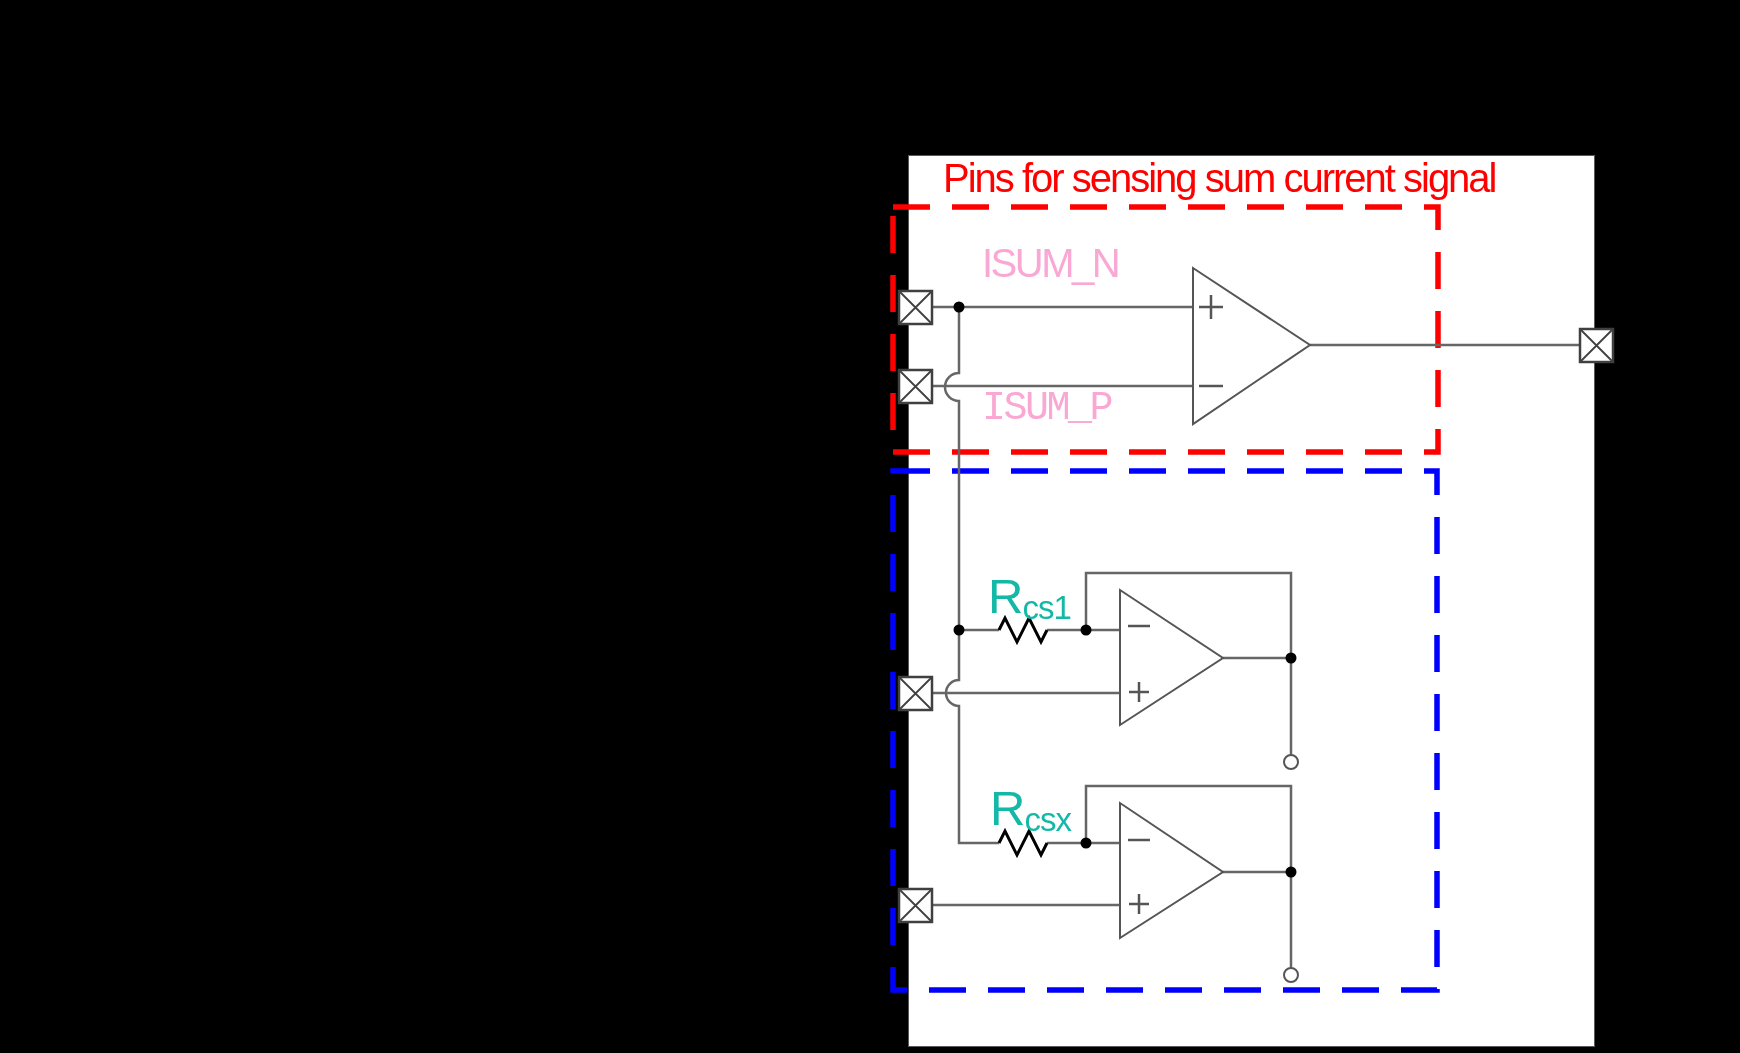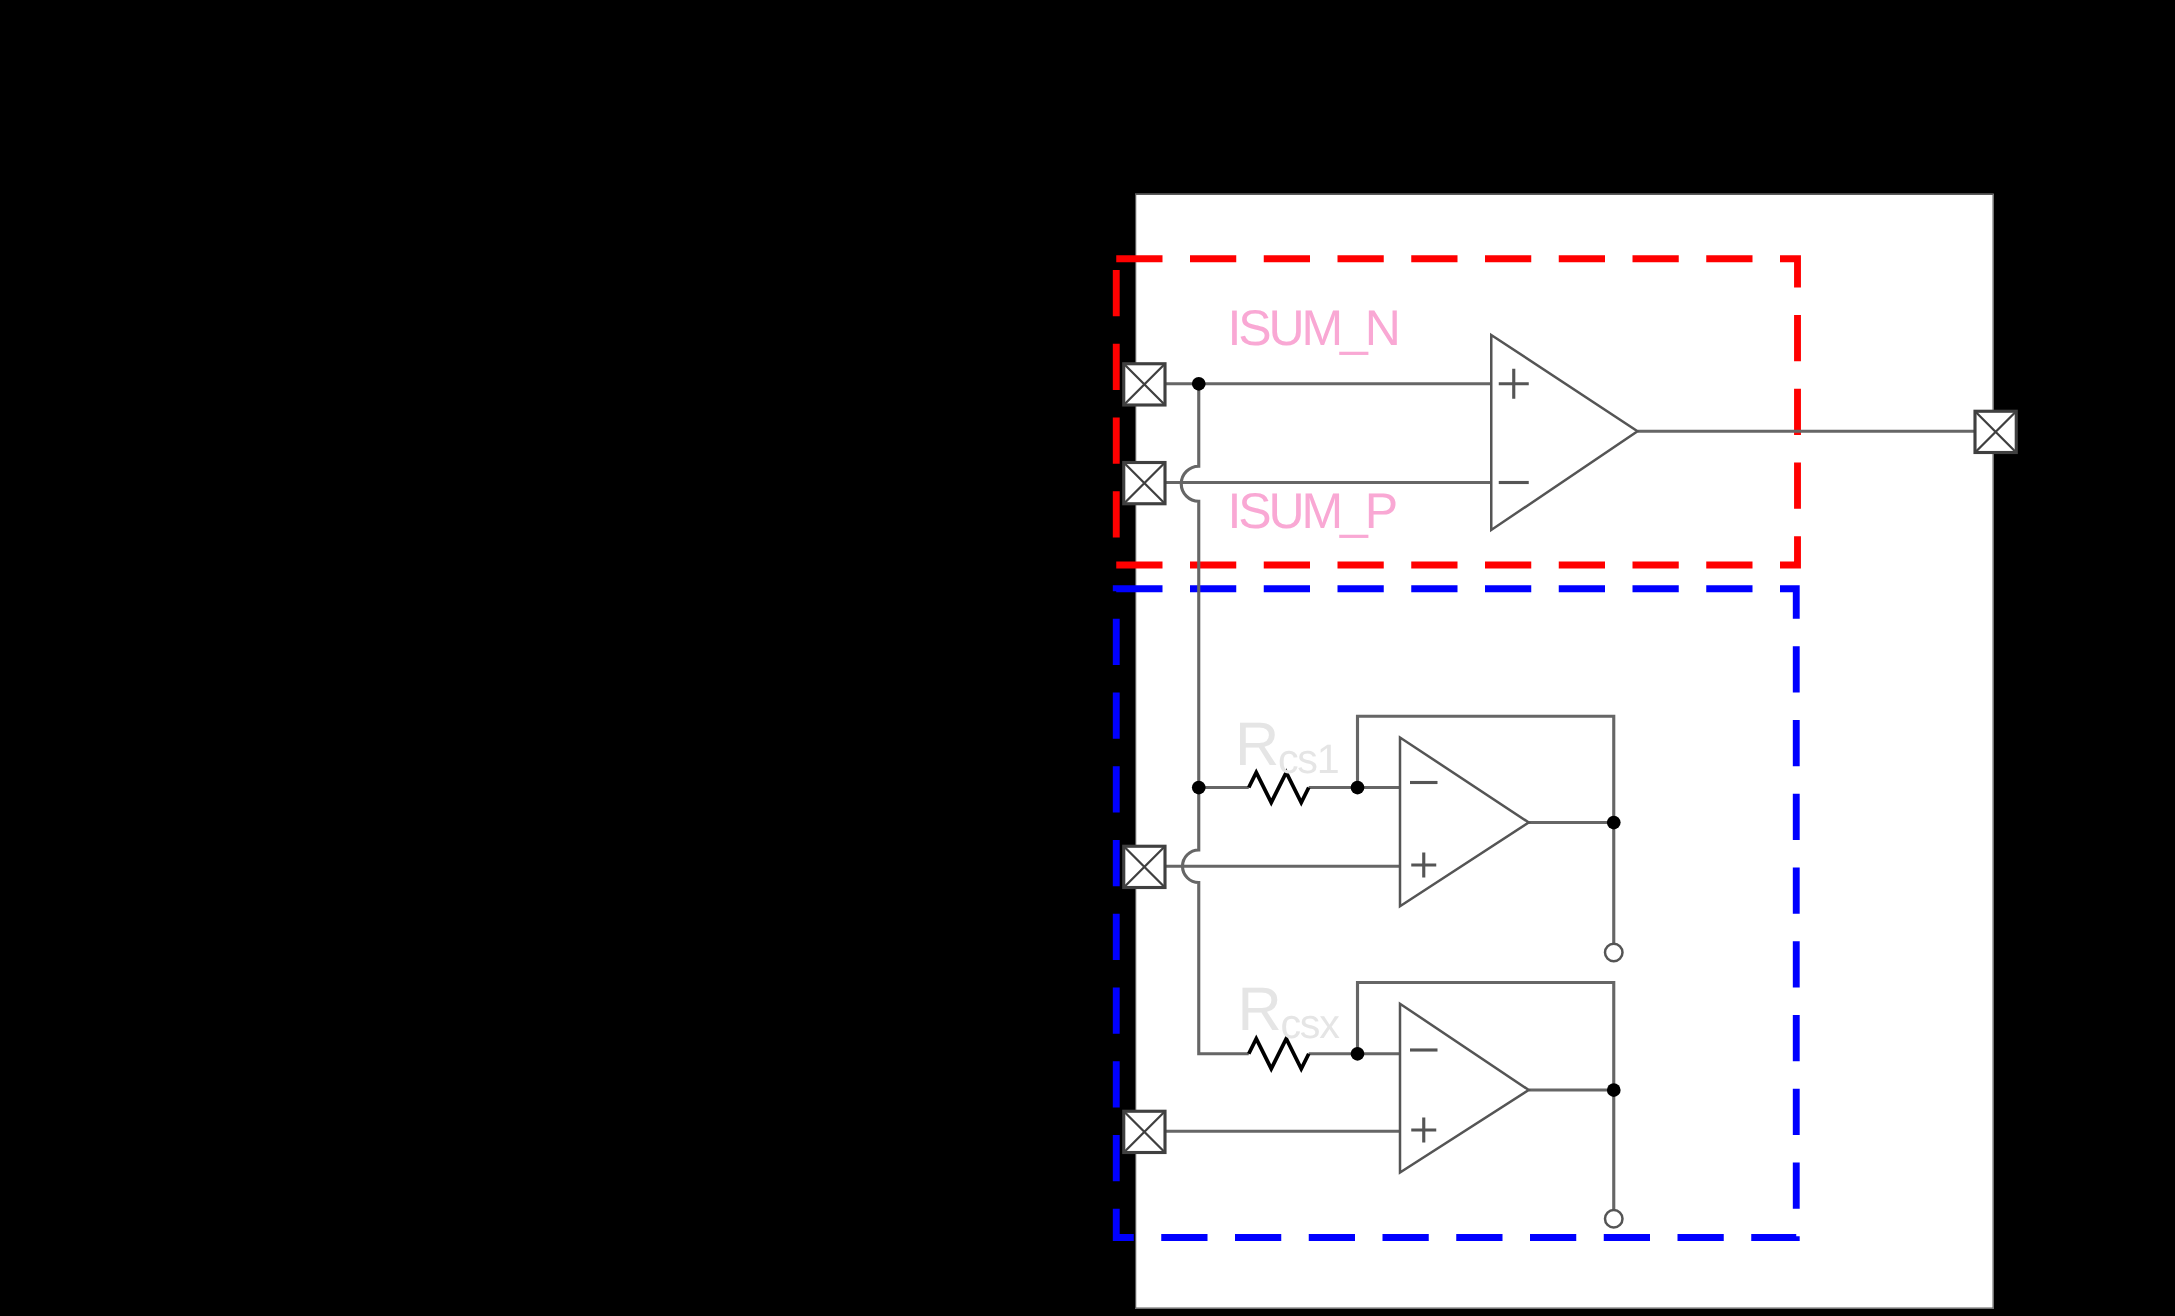--- a/index.html
+++ b/index.html
@@ -6,21 +6,21 @@
   body{width:1740px;height:1053px;overflow:hidden;
        font-family:"Liberation Sans","DejaVu Sans",sans-serif;}
   .stage{position:relative;width:1740px;height:1053px;background:#000;}
   .panel{position:absolute;left:908px;top:155px;width:687px;height:892px;
          background:#ffffff;border:1px solid #5a5a5a;box-sizing:border-box;}
   svg.schem{position:absolute;left:0;top:0;width:1740px;height:1053px;}
   .lbl{position:absolute;line-height:1;white-space:nowrap;color:#f9a8d4;
        font-size:40px;letter-spacing:-2.5px;}
   .lbl.title-red{color:#ff0000;letter-spacing:-2px;}
   .lbl.title-blue{color:#0000ff;letter-spacing:-2px;}
-  .rlabel{position:absolute;line-height:1;white-space:nowrap;color:#e5e5e5;
+  .rlabel{position:absolute;line-height:1;white-space:nowrap;color:#14b8a6;
           font-size:49px;letter-spacing:-1px;}
   .rlabel .sub{font-size:33px;vertical-align:-6px;letter-spacing:-1px;}
 </style>
 </head>
 <body>
 
 <div class="stage">
 
   <div class="panel"></div>
 
@@ -106,25 +106,26 @@
         <rect x="899" y="889" width="33" height="33"></rect>
         <path d="M899,889 L932,922 M932,889 L899,922" stroke-width="1.8"></path>
       </g>
       <g>
         <rect x="1580" y="329" width="33" height="33"></rect>
         <path d="M1580,329 L1613,362 M1613,329 L1580,362" stroke-width="1.8"></path>
       </g>
     </g>
   </svg>
 
+  <div class="lbl title-red" style="left:943px;top:158px;">Pins for sensing sum current signal</div>
 
 
   <div class="lbl" style="left:982px;top:243px;">ISUM_N</div>
 
-  <div class="lbl" style="left:982px;top:389px;">ISUM_P</div>
+  <div class="lbl" style="left:982px;top:389px;font-family:Liberation Mono, monospace;">ISUM_P</div>
 
 
   <div class="rlabel" style="left:988px;top:572px;">
     <span>R</span><span class="sub">cs1</span>
   </div>
 
   <div class="rlabel" style="left:990px;top:784px;">
     <span>R</span><span class="sub">csx</span>
   </div>
 

